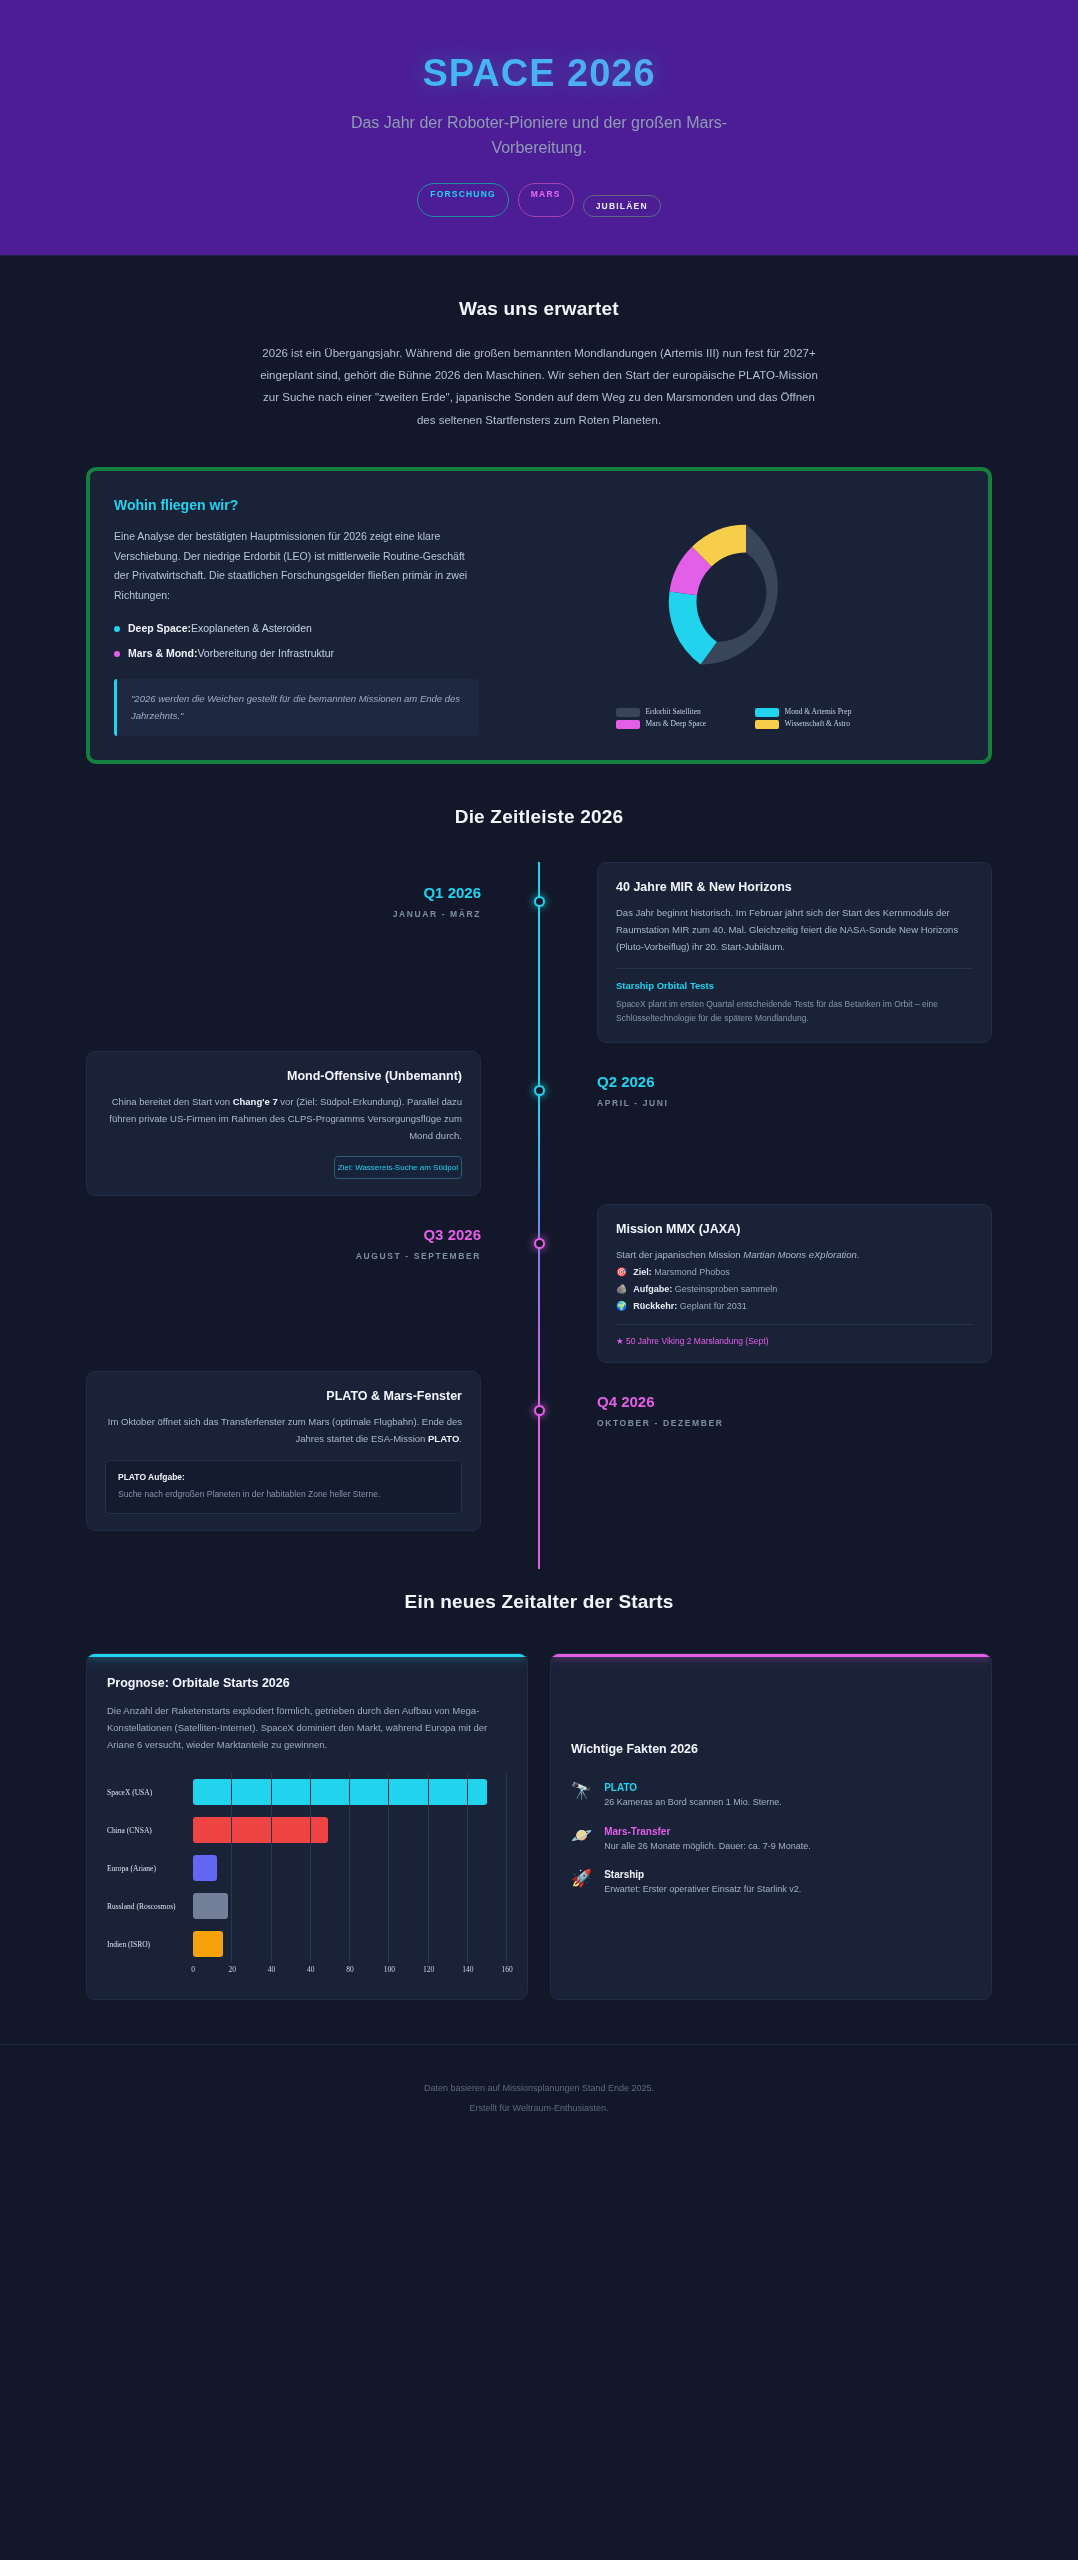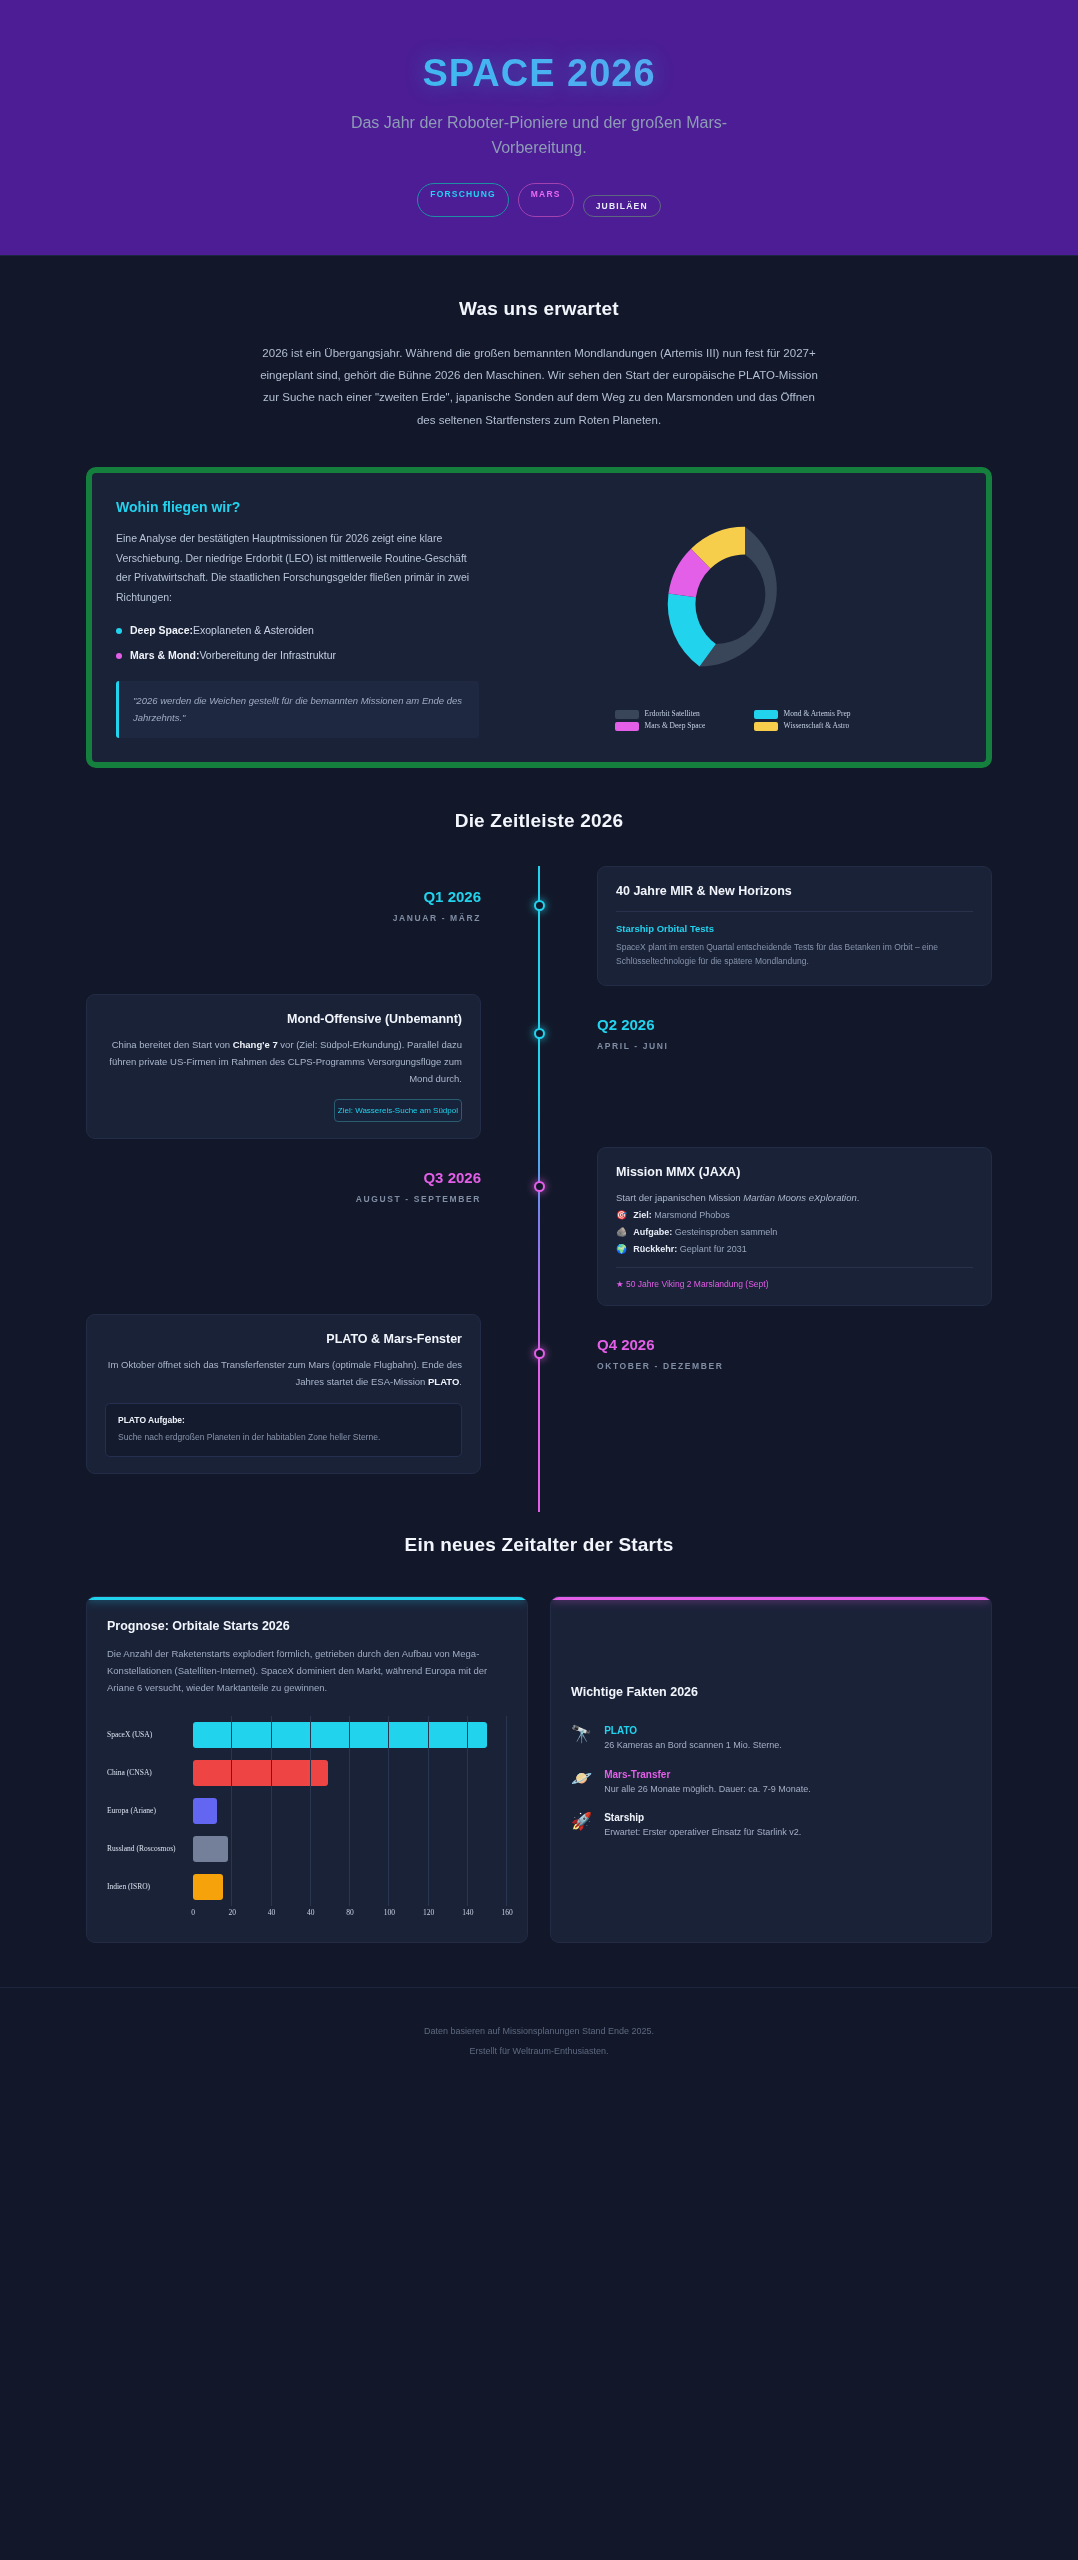--- a/index.html
+++ b/index.html
@@ -73,21 +73,21 @@
   }
 
   
   .split-wrap { padding: 36px 86px 0; }
   .split {
     display: flex;
     gap: 0;
     background: #1a2238;
     border-radius: 10px;
     overflow: hidden;
-    border: 6px solid #15803d;
+    border: 4px solid #15803d;
   }
   .split-left  { flex: 0 0 46%; padding: 26px 24px 24px; }
   .split-right { flex: 1; padding: 18px 18px; display: flex; align-items: center; justify-content: center; }
 
   .card-heading {
     color: #22d3ee;
     font-size: 14px;
     font-weight: 700;
     margin-bottom: 14px;
   }
@@ -347,20 +347,21 @@
 
     <div class="tl-row">
       <div class="tl-node cyan"></div>
       <div class="tl-half left">
         <div class="q-label cyan">Q1 2026</div>
         <div class="q-months">JANUAR - MÄRZ</div>
       </div>
       <div class="tl-half right">
         <div class="tl-card">
           <h3>40 Jahre MIR &amp; New Horizons</h3>
+          <p>Das Jahr beginnt historisch. Im Februar jährt sich der Start des Kernmoduls der Raumstation MIR zum 40. Mal. Gleichzeitig feiert die NASA-Sonde New Horizons (Pluto-Vorbeiflug) ihr 20. Start-Jubiläum.</p>
           <div class="tl-div"></div>
           <div class="sub-title">Starship Orbital Tests</div>
           <div class="sub-body">SpaceX plant im ersten Quartal entscheidende Tests für das Betanken im Orbit – eine Schlüsseltechnologie für die spätere Mondlandung.</div>
         </div>
       </div>
     </div>
 
     <div class="tl-row">
       <div class="tl-node cyan"></div>
       <div class="tl-half left">

